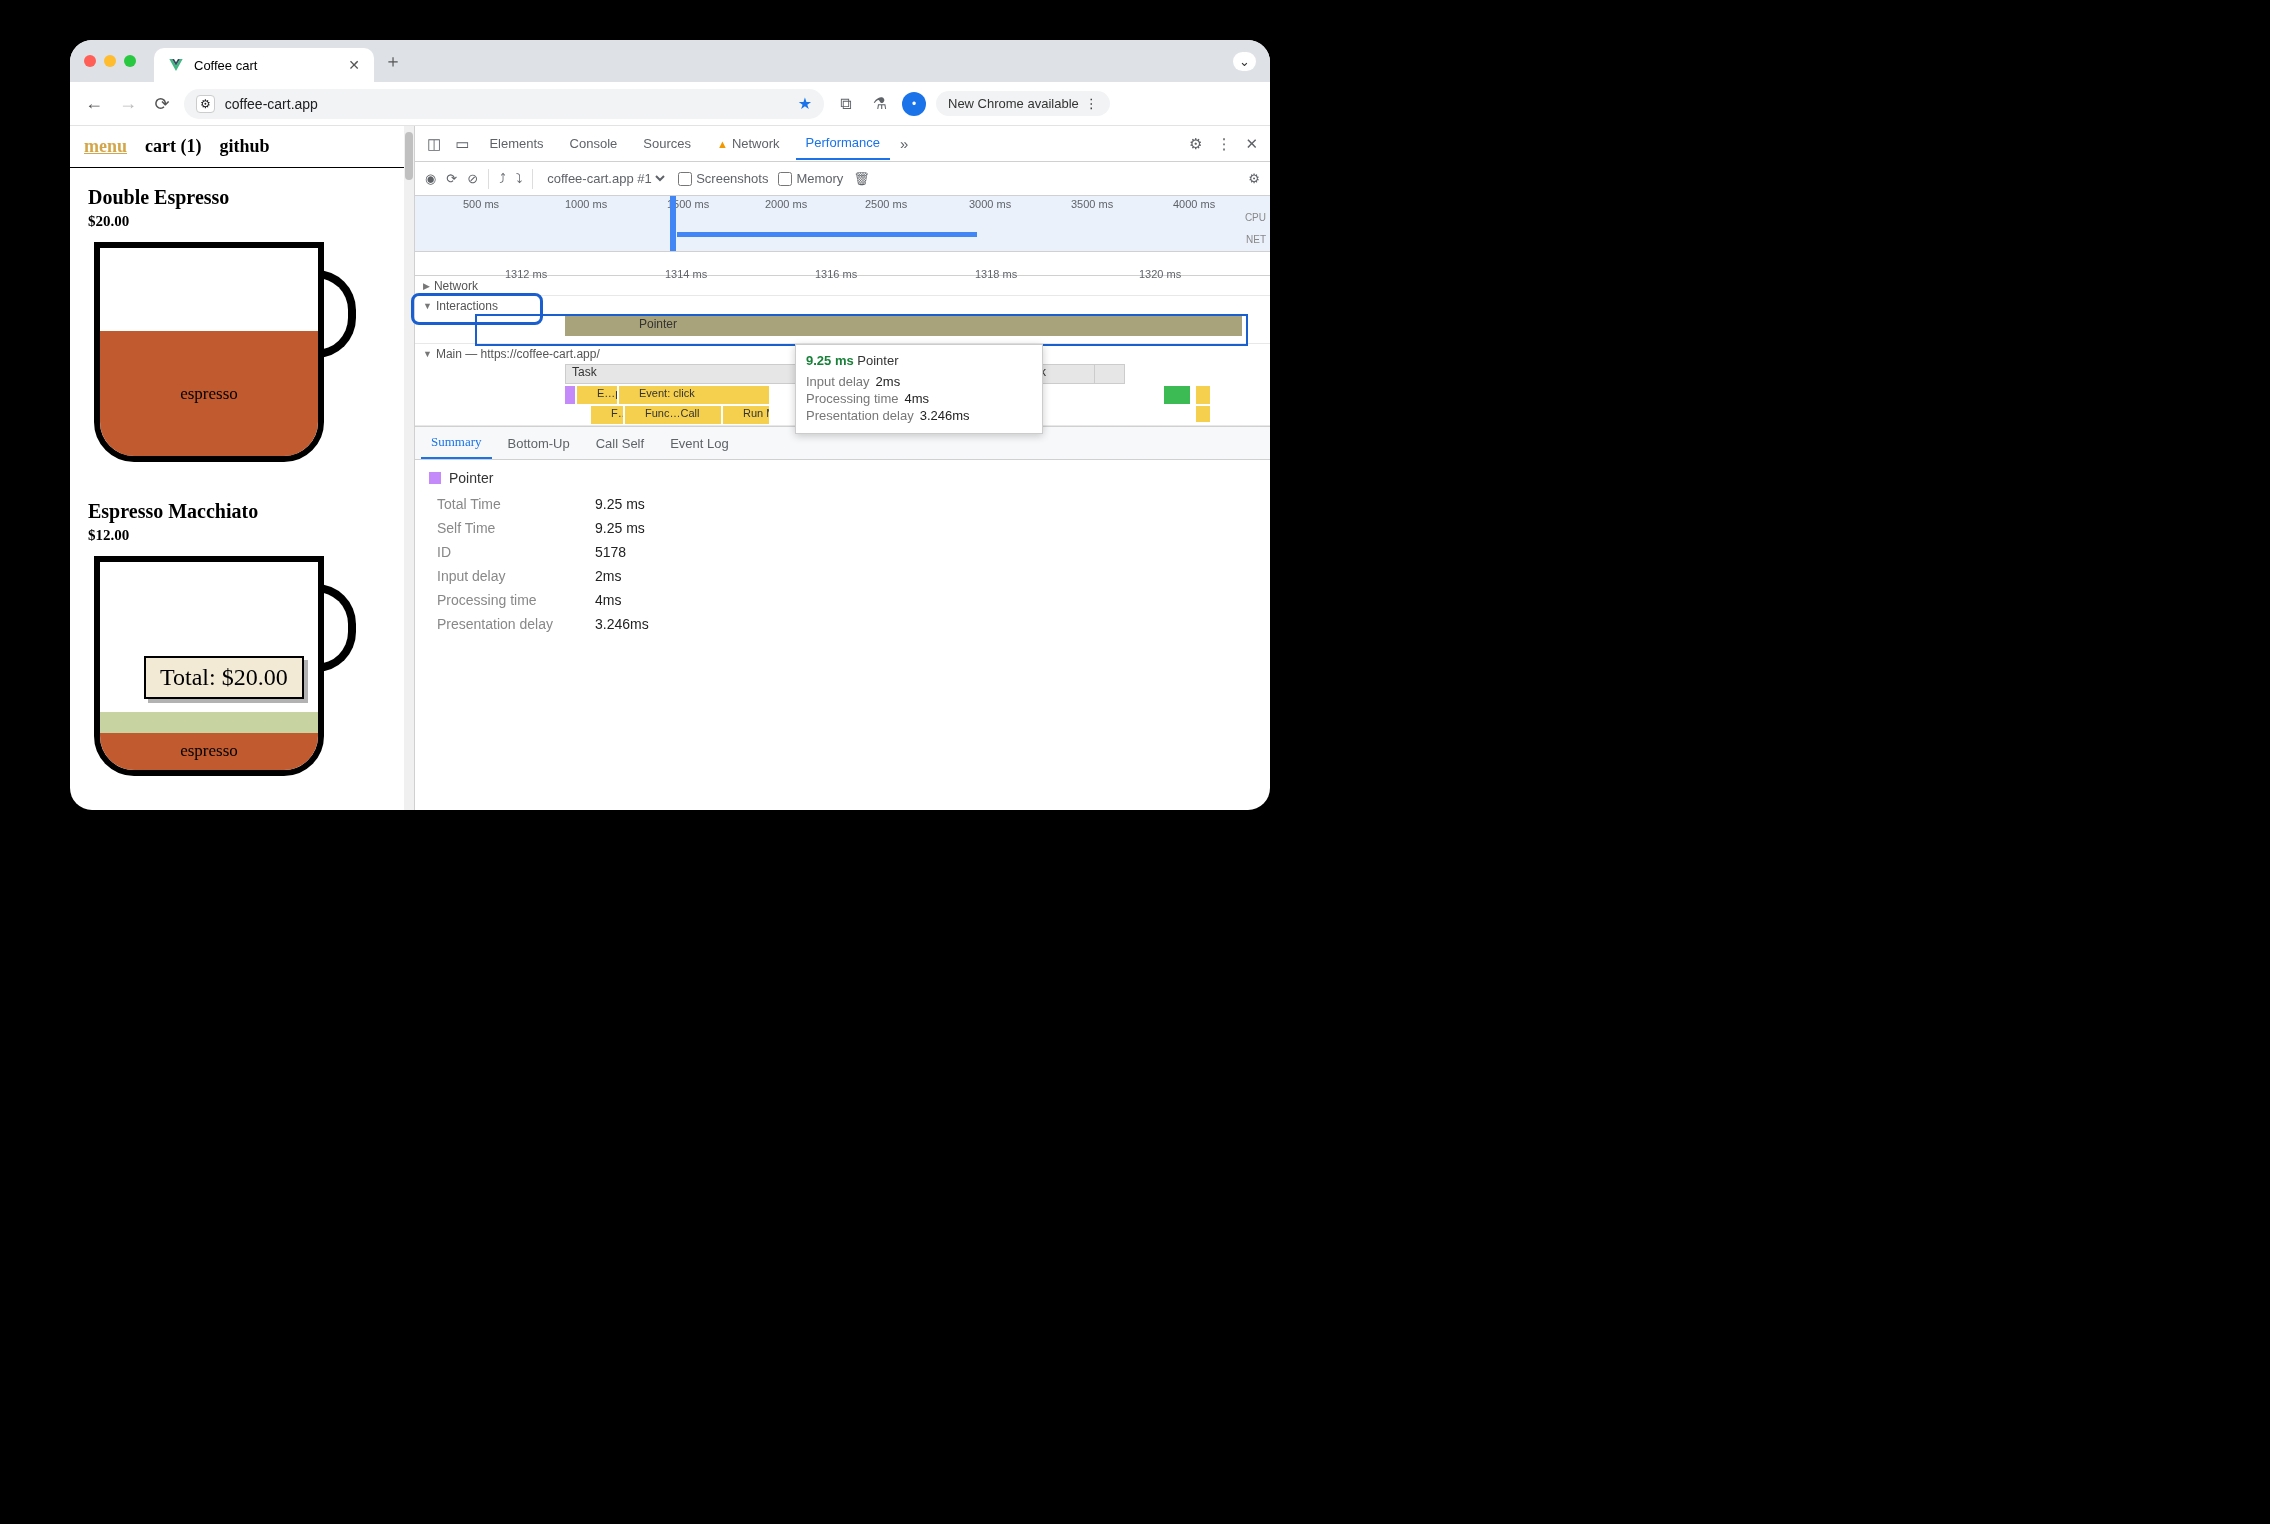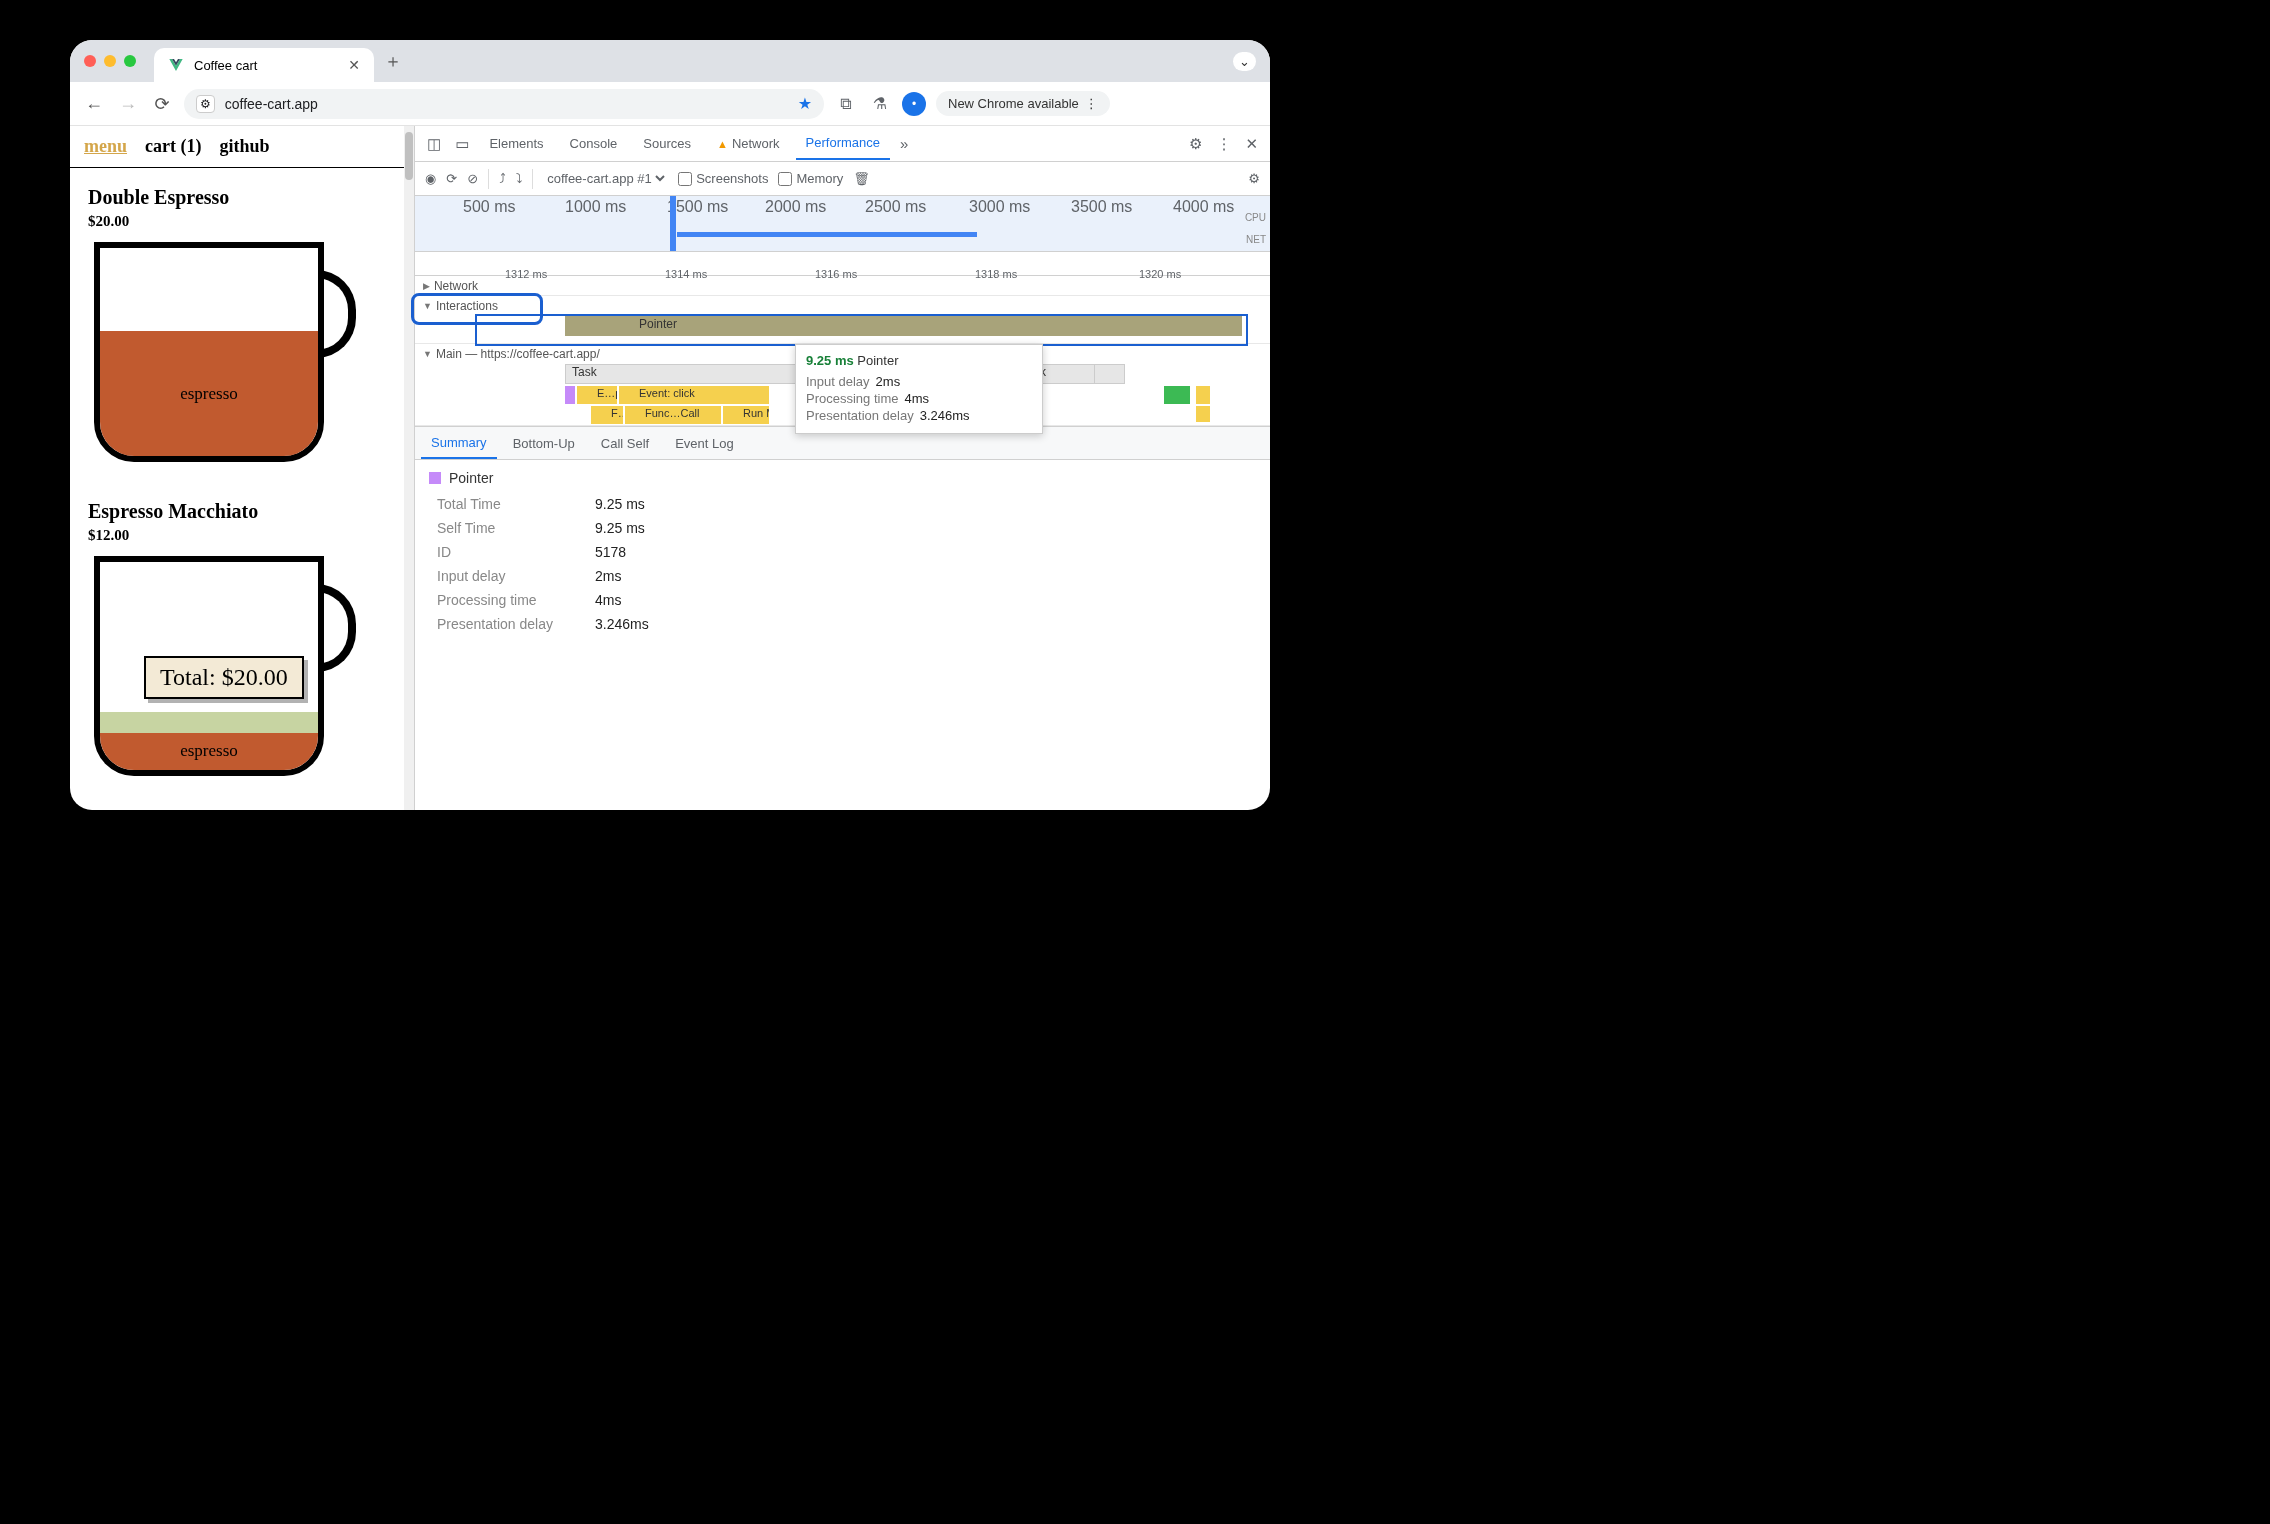--- a/index.html
+++ b/index.html
@@ -52,21 +52,21 @@
   .dt-ic { font-size: 15px; color: #5f6368; padding: 0 4px; }
   .dt-tabs .spacer { flex: 1; }
 
   .perf-bar { height: 34px; border-bottom: 1px solid #d0d0d0; display: flex; align-items: center; padding: 0 10px; gap: 10px; color: #5f6368; }
   .perf-bar .sep { width: 1px; height: 20px; background: #ddd; }
   .perf-bar select { border: none; background: transparent; color: #5f6368; font-size: 13px; }
   .cbx { display: flex; align-items: center; gap: 4px; }
   .cbx input { width: 14px; height: 14px; }
 
   .overview { position: relative; height: 56px; border-bottom: 1px solid #d0d0d0; background: #eaf1fb; }
-  .ov-tick { position: absolute; top: 2px; font-size: 16px; color: #5f6368; }
+  .ov-tick { position: absolute; top: 2px; font-size: 11px; color: #5f6368; }
   .ov-sel { position: absolute; left: 255px; top: 0; width: 6px; height: 100%; background: #4285f4; }
   .ov-bar { position: absolute; left: 262px; top: 36px; width: 300px; height: 5px; background: #4285f4; }
   .ov-lbl { position: absolute; right: 4px; font-size: 10px; color: #888; }
 
   .ruler { height: 24px; border-bottom: 1px solid #d0d0d0; position: relative; font-size: 11px; color: #5f6368; }
   .ruler span { position: absolute; top: 16px; }
 
   .tracks { position: relative; }
   .track-row { border-bottom: 1px solid #e8e8e8; position: relative; }
   .track-hdr { padding: 3px 8px; font-size: 12px; color: #555; display: flex; align-items: center; gap: 4px; }
@@ -89,21 +89,21 @@
   .g3 { position: absolute; right: 60px; top: 42px; width: 14px; height: 16px; background: #f5d04e; }
 
   .tooltip { position: absolute; left: 380px; top: 0px; width: 248px; background: #fff; border: 1px solid #ccc; box-shadow: 0 2px 8px rgba(0,0,0,.2); padding: 8px 10px; font-size: 13px; z-index: 20; }
   .tooltip .hdr { margin-bottom: 6px; }
   .tooltip .hdr b { color: #188038; font-weight: 600; }
   .tooltip .row { display: flex; gap: 6px; color: #777; margin: 2px 0; }
   .tooltip .row .v { color: #222; }
 
   .sum-tabs { height: 34px; border-top: 1px solid #d0d0d0; border-bottom: 1px solid #d0d0d0; display: flex; align-items: center; padding: 0 6px; gap: 6px; background: #f7f8f9; }
   .sum-tab { padding: 7px 10px; color: #5f6368; }
-  .sum-tab.active { color: #1a73e8; border-bottom: 2px solid #1a73e8; }
+  .sum-tab.active { color: #1a73e8; border-bottom: 2px solid #1a73e8; font-family: Liberation Serif, serif; }
   .summary { padding: 10px 14px; font-size: 14px; }
   .summary h5 { font-size: 14px; font-weight: 400; display: flex; align-items: center; gap: 8px; margin-bottom: 10px; }
   .sw { width: 12px; height: 12px; background: #c58af9; }
   .srow { display: flex; gap: 18px; margin: 8px 0; }
   .srow .k { color: #888; width: 140px; margin-left: 8px; }
   .srow .v { color: #222; }
 </style>
 </head>
 <body>
 

